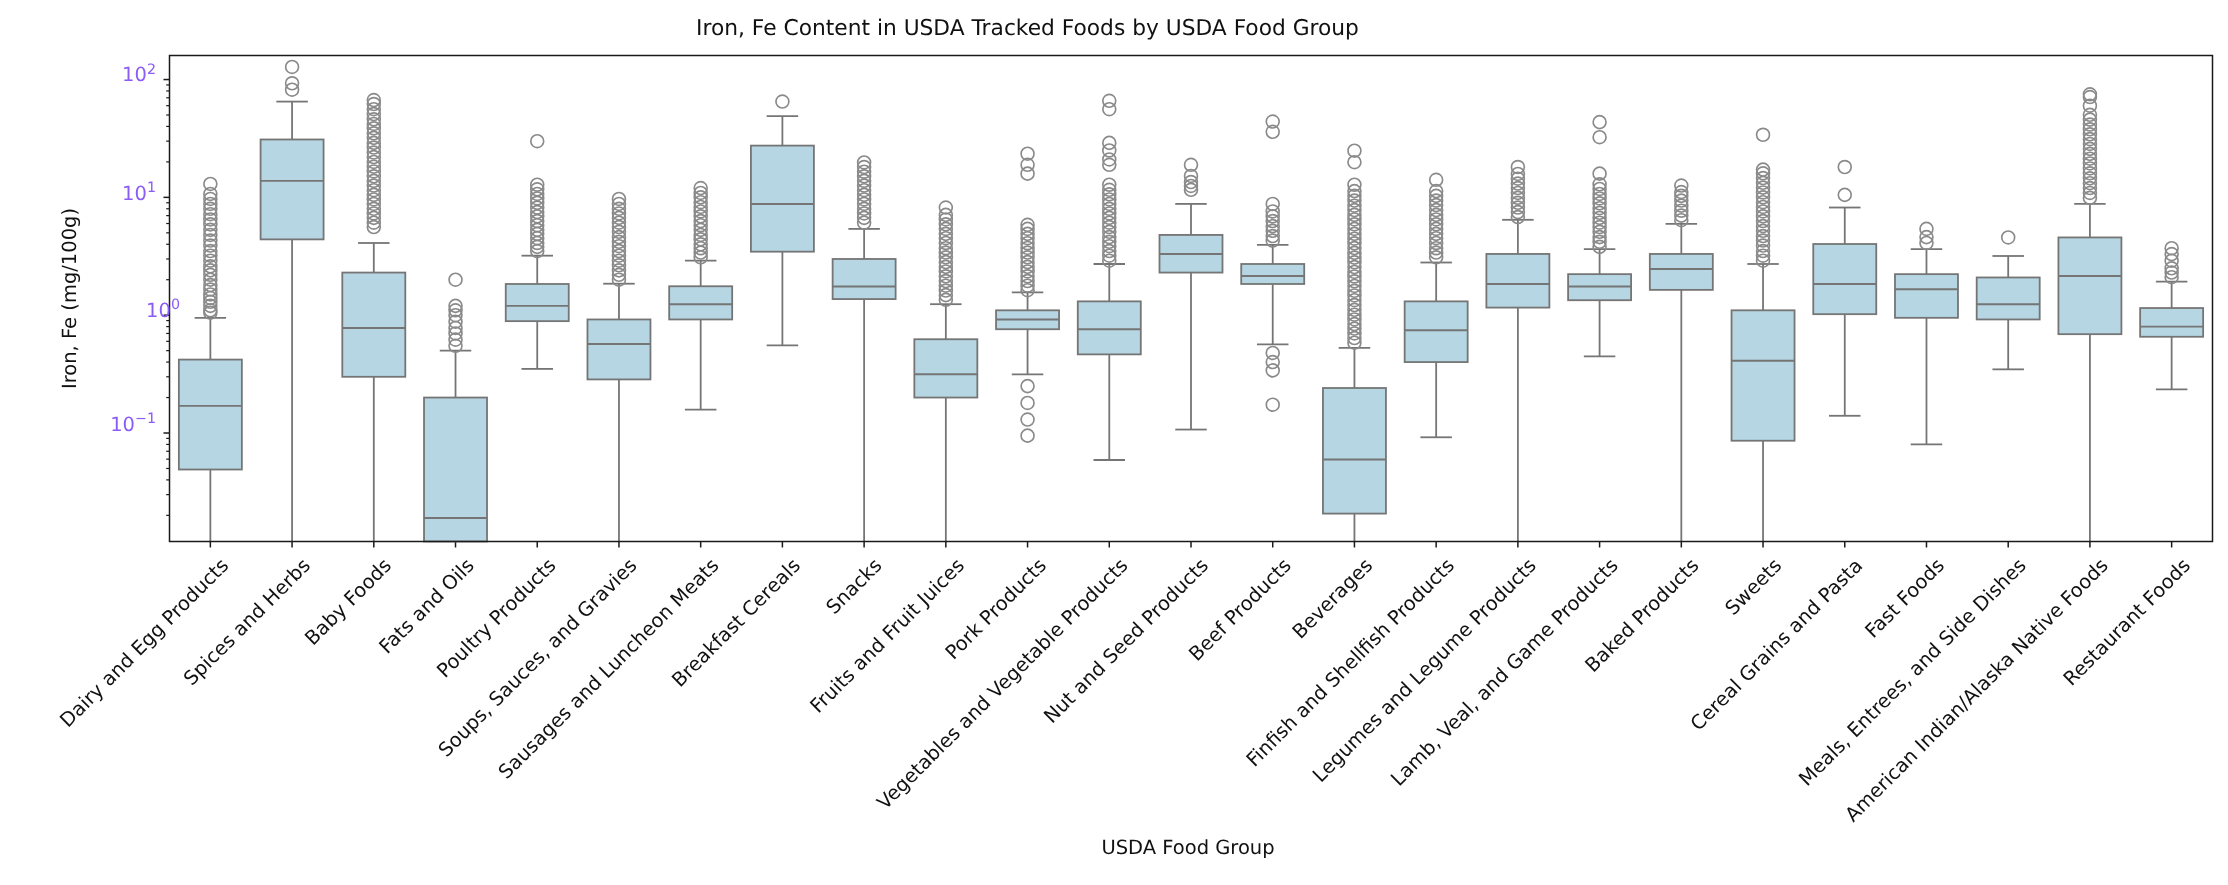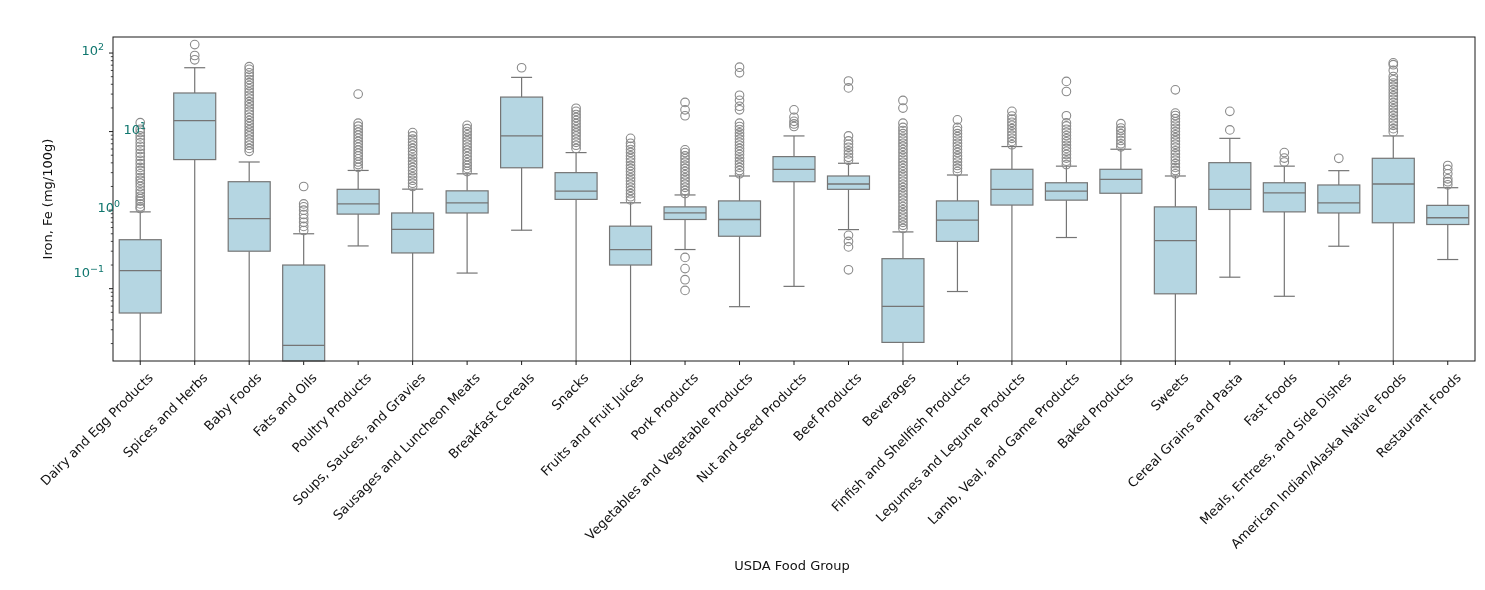--- a/index.html
+++ b/index.html
@@ -7,30 +7,31 @@
        font-family:"DejaVu Sans","Liberation Sans",sans-serif;color:#111;}
   .figure{position:absolute;inset:0;}
   .title{position:absolute;left:685px;top:11px;transform:translateX(-50%);
          font-size:14.5px;white-space:nowrap;color:#111;}
   .ylabel{position:absolute;left:47px;top:199px;
           transform:translate(-50%,-50%) rotate(-90deg);
           font-size:13px;white-space:nowrap;color:#111;}
   .xlabel{position:absolute;left:792px;top:558px;transform:translateX(-50%);
           font-size:13px;white-space:nowrap;color:#111;text-align:right;}
   svg{position:absolute;left:0;top:0;}
-  .yticklab{position:absolute;text-align:right;font-size:13px;color:#0f766e;
+  .yticklab{position:absolute;text-align:right;font-size:13px;color:#8b5cf6;
             white-space:nowrap;}
   .yticklab .exp{font-size:9.5px;position:relative;top:-5px;}
   .xticklab{position:absolute;font-size:13px;color:#111;white-space:nowrap;
             transform-origin:100% 0;transform:rotate(-45deg);}
 </style>
 </head>
 <body>
 
 <div class="figure">
+  <div class="title">Iron, Fe Content in USDA Tracked Foods by USDA Food Group</div>
   <div class="ylabel">Iron, Fe (mg/100g)</div>
   <div class="xlabel">USDA Food Group</div>
   <svg id="plot" width="1485" height="590">
       <line x1="110.8" y1="343.5745303226488" x2="113" y2="343.5745303226488" stroke="#1a1a1a" stroke-width="0.8"></line>
       <line x1="110.8" y1="329.7431569187973" x2="113" y2="329.7431569187973" stroke="#1a1a1a" stroke-width="0.8"></line>
       <line x1="110.8" y1="319.92964131386645" x2="113" y2="319.92964131386645" stroke="#1a1a1a" stroke-width="0.8"></line>
       <line x1="110.8" y1="312.31768724144604" x2="113" y2="312.31768724144604" stroke="#1a1a1a" stroke-width="0.8"></line>
       <line x1="110.8" y1="306.098267910015" x2="113" y2="306.098267910015" stroke="#1a1a1a" stroke-width="0.8"></line>
       <line x1="110.8" y1="300.83982379112035" x2="113" y2="300.83982379112035" stroke="#1a1a1a" stroke-width="0.8"></line>
       <line x1="110.8" y1="296.28475230508417" x2="113" y2="296.28475230508417" stroke="#1a1a1a" stroke-width="0.8"></line>
@@ -581,23 +582,23 @@
       <circle cx="1447.76" cy="184.8169402797193" r="4.3" fill="none" stroke="#8a8a8a" stroke-width="1.1"></circle>
       <circle cx="1447.76" cy="181.7136778573456" r="4.3" fill="none" stroke="#8a8a8a" stroke-width="1.1"></circle>
       <circle cx="1447.76" cy="178.86933405269377" r="4.3" fill="none" stroke="#8a8a8a" stroke-width="1.1"></circle>
       <circle cx="1447.76" cy="173.8063767960986" r="4.3" fill="none" stroke="#8a8a8a" stroke-width="1.1"></circle>
       <circle cx="1447.76" cy="169.39865916387905" r="4.3" fill="none" stroke="#8a8a8a" stroke-width="1.1"></circle>
       <circle cx="1447.76" cy="165.4958516059399" r="4.3" fill="none" stroke="#8a8a8a" stroke-width="1.1"></circle>
       <rect x="113" y="37" width="1362" height="324" fill="none" stroke="#1a1a1a" stroke-width="1"></rect>
     </svg>
   <div id="labels">
       <div class="yticklab" style="left: 0px; width: 104px; top: 43.0329px;"><span>10</span><span class="exp">2</span></div>
-      <div class="yticklab" style="left: 0px; width: 104px; top: 121.58px; margin-left: 42px;"><span>10</span><span class="exp">1</span></div>
+      <div class="yticklab" style="left: 0px; width: 104px; top: 121.58px;"><span>10</span><span class="exp">1</span></div>
       <div class="yticklab" style="left: 16px; width: 104px; top: 200.126px;"><span>10</span><span class="exp">0</span></div>
-      <div class="yticklab" style="left: 0px; width: 104px; top: 265px;"><span>10</span><span class="exp">−1</span></div>
+      <div class="yticklab" style="left: 0px; width: 104px; top: 276px;"><span>10</span><span class="exp">−1</span></div>
       <div class="xticklab" style="right: 1339.76px; top: 370px;">Dairy and Egg Products</div>
       <div class="xticklab" style="right: 1285.28px; top: 370px;">Spices and Herbs</div>
       <div class="xticklab" style="right: 1230.8px; top: 370px;">Baby Foods</div>
       <div class="xticklab" style="right: 1176.32px; top: 370px;">Fats and Oils</div>
       <div class="xticklab" style="right: 1121.84px; top: 370px;">Poultry Products</div>
       <div class="xticklab" style="right: 1067.36px; top: 370px;">Soups, Sauces, and Gravies</div>
       <div class="xticklab" style="right: 1012.88px; top: 370px;">Sausages and Luncheon Meats</div>
       <div class="xticklab" style="right: 958.4px; top: 370px;">Breakfast Cereals</div>
       <div class="xticklab" style="right: 903.92px; top: 370px;">Snacks</div>
       <div class="xticklab" style="right: 849.44px; top: 370px;">Fruits and Fruit Juices</div>

